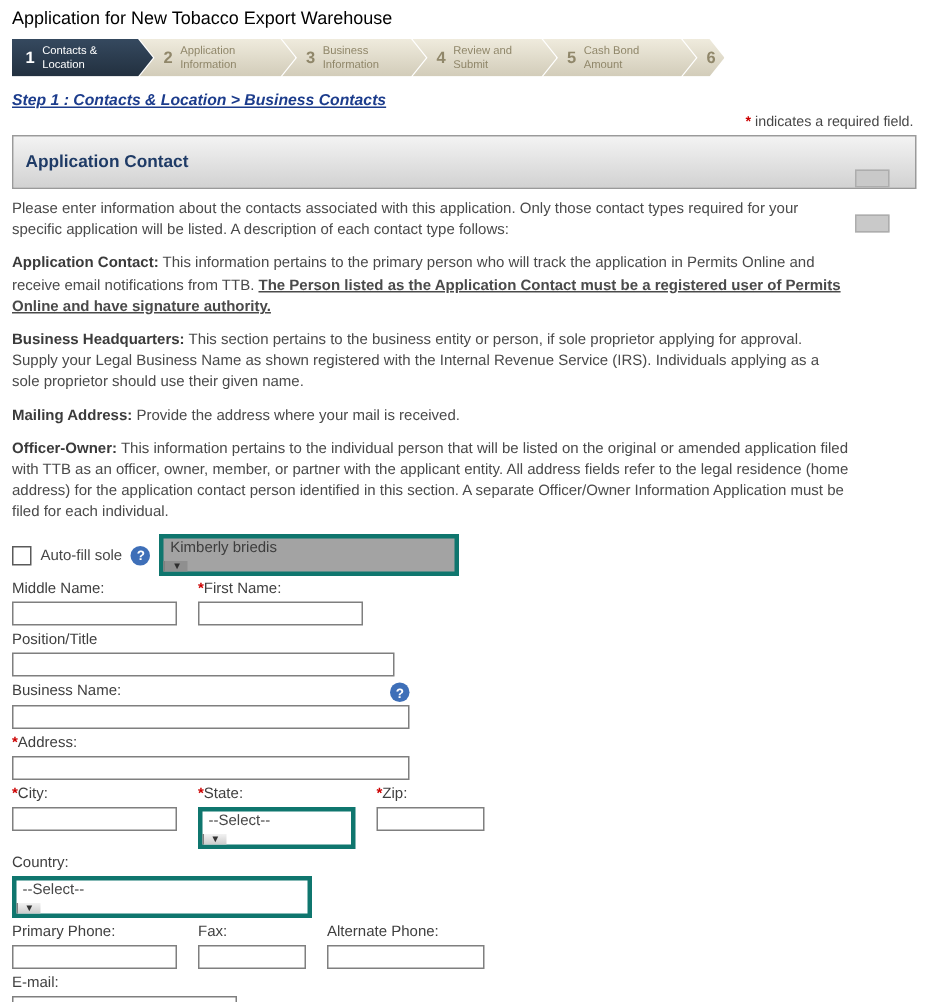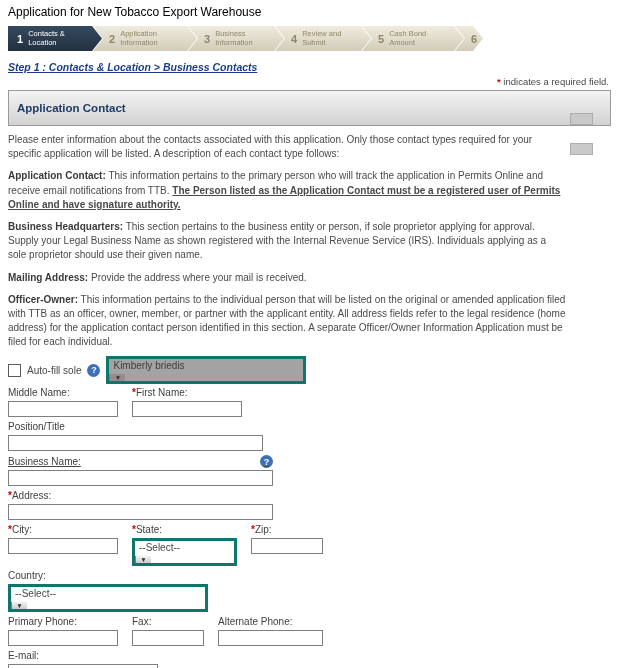--- a/index.html
+++ b/index.html
@@ -75,21 +75,21 @@
   .frm .row { display:flex; margin-bottom:4px; }
   .frm .col { margin-right:14px; }
   .lbl { display:block; line-height:12px; margin-bottom:2px; color:#3f3f3f; }
   .lbl .star { color:#cc0000; font-weight:bold; }
   .tinput {
     width:100%; height:16px; border:1px solid #7f7f7f; background:#fff;
     font-family:"Liberation Sans", sans-serif; font-size:10px; padding:1px 3px; display:block;
   }
   .cw-110{width:110px;} .cw-105{width:105px;} .cw-72{width:72px;}
   .cw-255{width:255px;} .cw-265{width:265px;} .cw-200{width:200px;} .cw-150{width:150px;}
-  .label-row { display:flex; justify-content:space-between; align-items:center; margin-bottom:2px;text-decoration:underline; }
+  .label-row { display:flex; justify-content:space-between; align-items:flex-start; margin-bottom:2px; }
   .label-row .lbl { margin-bottom:0; }
   .gap-big { margin-right:26px; }
 
   .clear-btn {
     margin-top:4px; height:32px; padding:0 8px; font-family:"Liberation Sans", sans-serif;
     font-size:10px; color:#222; background:linear-gradient(#f6f6f6,#d6d6d6);
     border:1px solid #4d4d4d; outline:1px solid #9a9a9a; cursor:pointer;
   }
 </style>
 </head>

